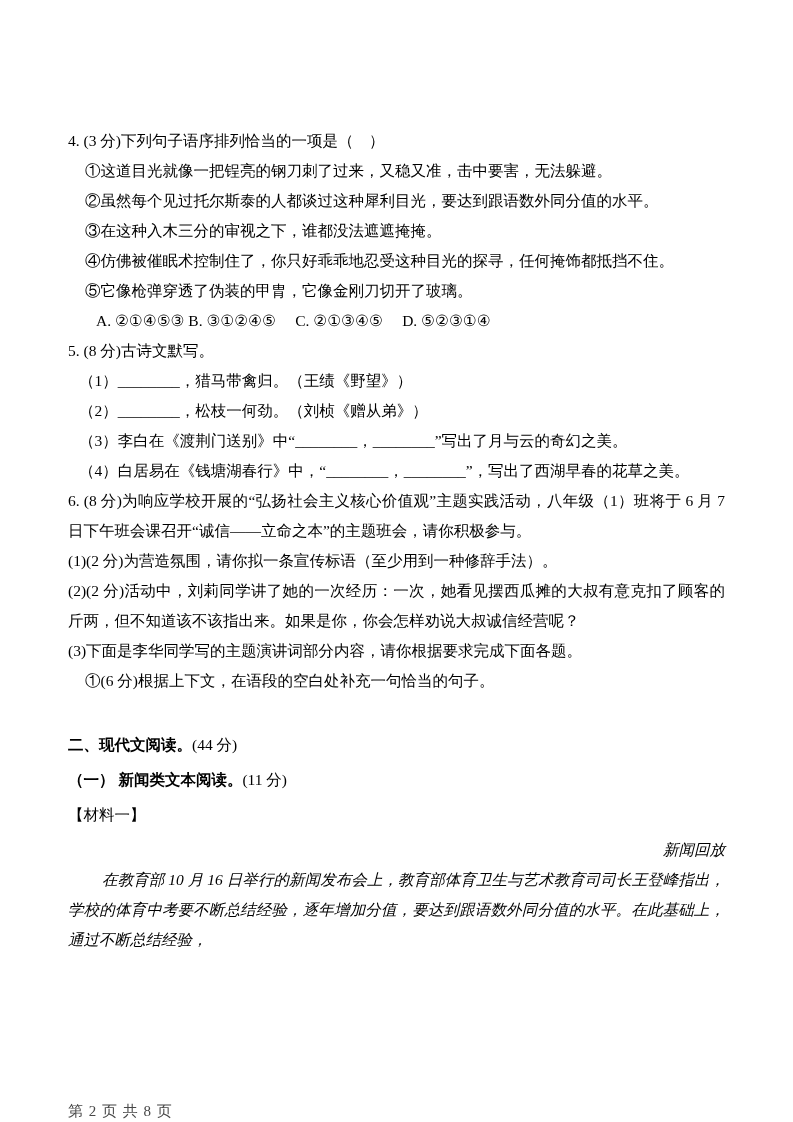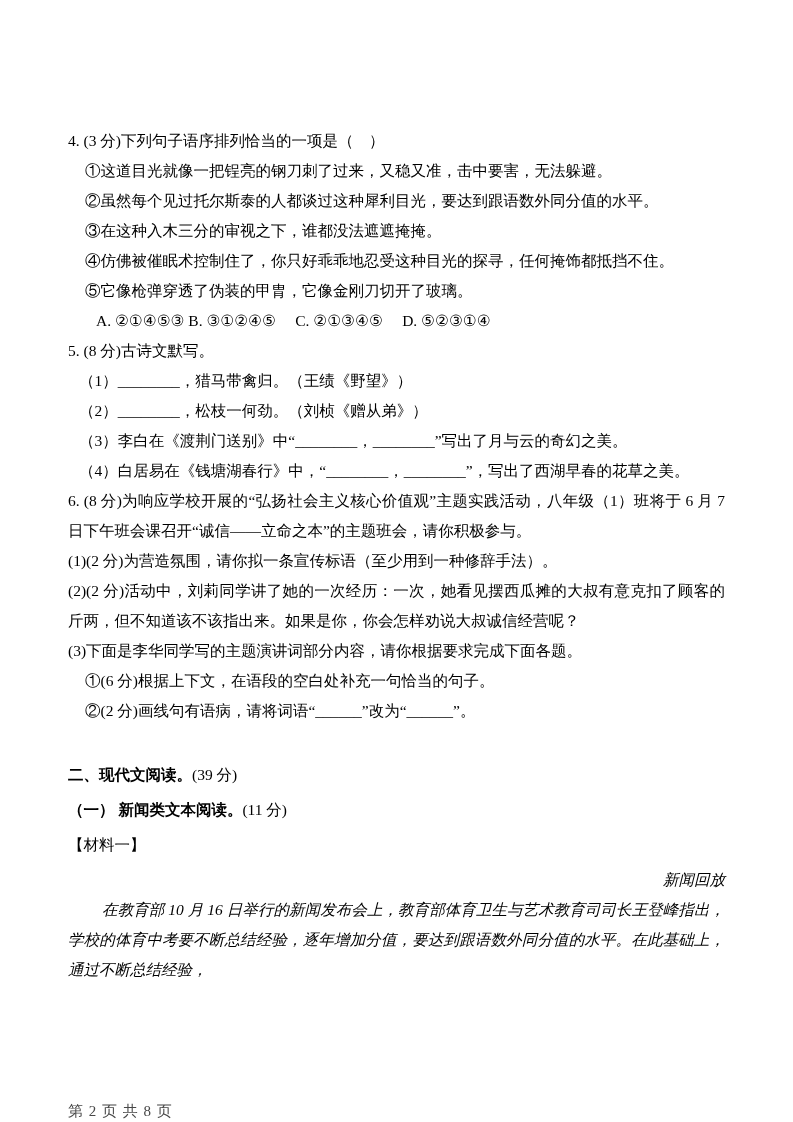--- a/index.html
+++ b/index.html
@@ -75,23 +75,22 @@
   <p class="just indent-sub">（3）李白在《渡荆门送别》中“________，________”写出了月与云的奇幻之美。</p>
   <p class="just indent-sub">（4）白居易在《钱塘湖春行》中，“________，________”，写出了西湖早春的花草之美。</p>
 
   <p class="just">6. (8 分)为响应学校开展的“弘扬社会主义核心价值观”主题实践活动，八年级（1）班将于 6 月 7 日下午班会课召开“诚信——立命之本”的主题班会，请你积极参与。</p>
   <p class="just">(1)(2 分)为营造氛围，请你拟一条宣传标语（至少用到一种修辞手法）。</p>
   <p class="just">(2)(2 分)活动中，刘莉同学讲了她的一次经历：一次，她看见摆西瓜摊的大叔有意克扣了顾客的斤两，但不知道该不该指出来。如果是你，你会怎样劝说大叔诚信经营呢？</p>
   <p class="just">(3)下面是李华同学写的主题演讲词部分内容，请你根据要求完成下面各题。</p>
 
 
   <p class="just indent-circ">①(6 分)根据上下文，在语段的空白处补充一句恰当的句子。</p>
-  <p class="just indent-circ">②(2 分)画线句有语病，请将词语“______”改为“______”。</p>
 
-  <p class="section-gap"><span class="bold-part">二、现代文阅读。</span><span>(39 分)</span></p>
+  <p class="section-gap"><span class="bold-part">二、现代文阅读。</span><span>(44 分)</span></p>
 
   <p class="mt5"><span class="bold-part">（一） 新闻类文本阅读。</span><span>(11 分)</span></p>
 
   <p class="mt5">【材料一】</p>
 
   <p class="center kai mt5">新闻回放</p>
 
   <p class="just kai first-indent">在教育部 10 月 16 日举行的新闻发布会上，教育部体育卫生与艺术教育司司长王登峰指出，学校的体育中考要不断总结经验，逐年增加分值，要达到跟语数外同分值的水平。在此基础上，通过不断总结经验，</p>
 
   <div class="footer">第 2 页 共 8 页</div>

